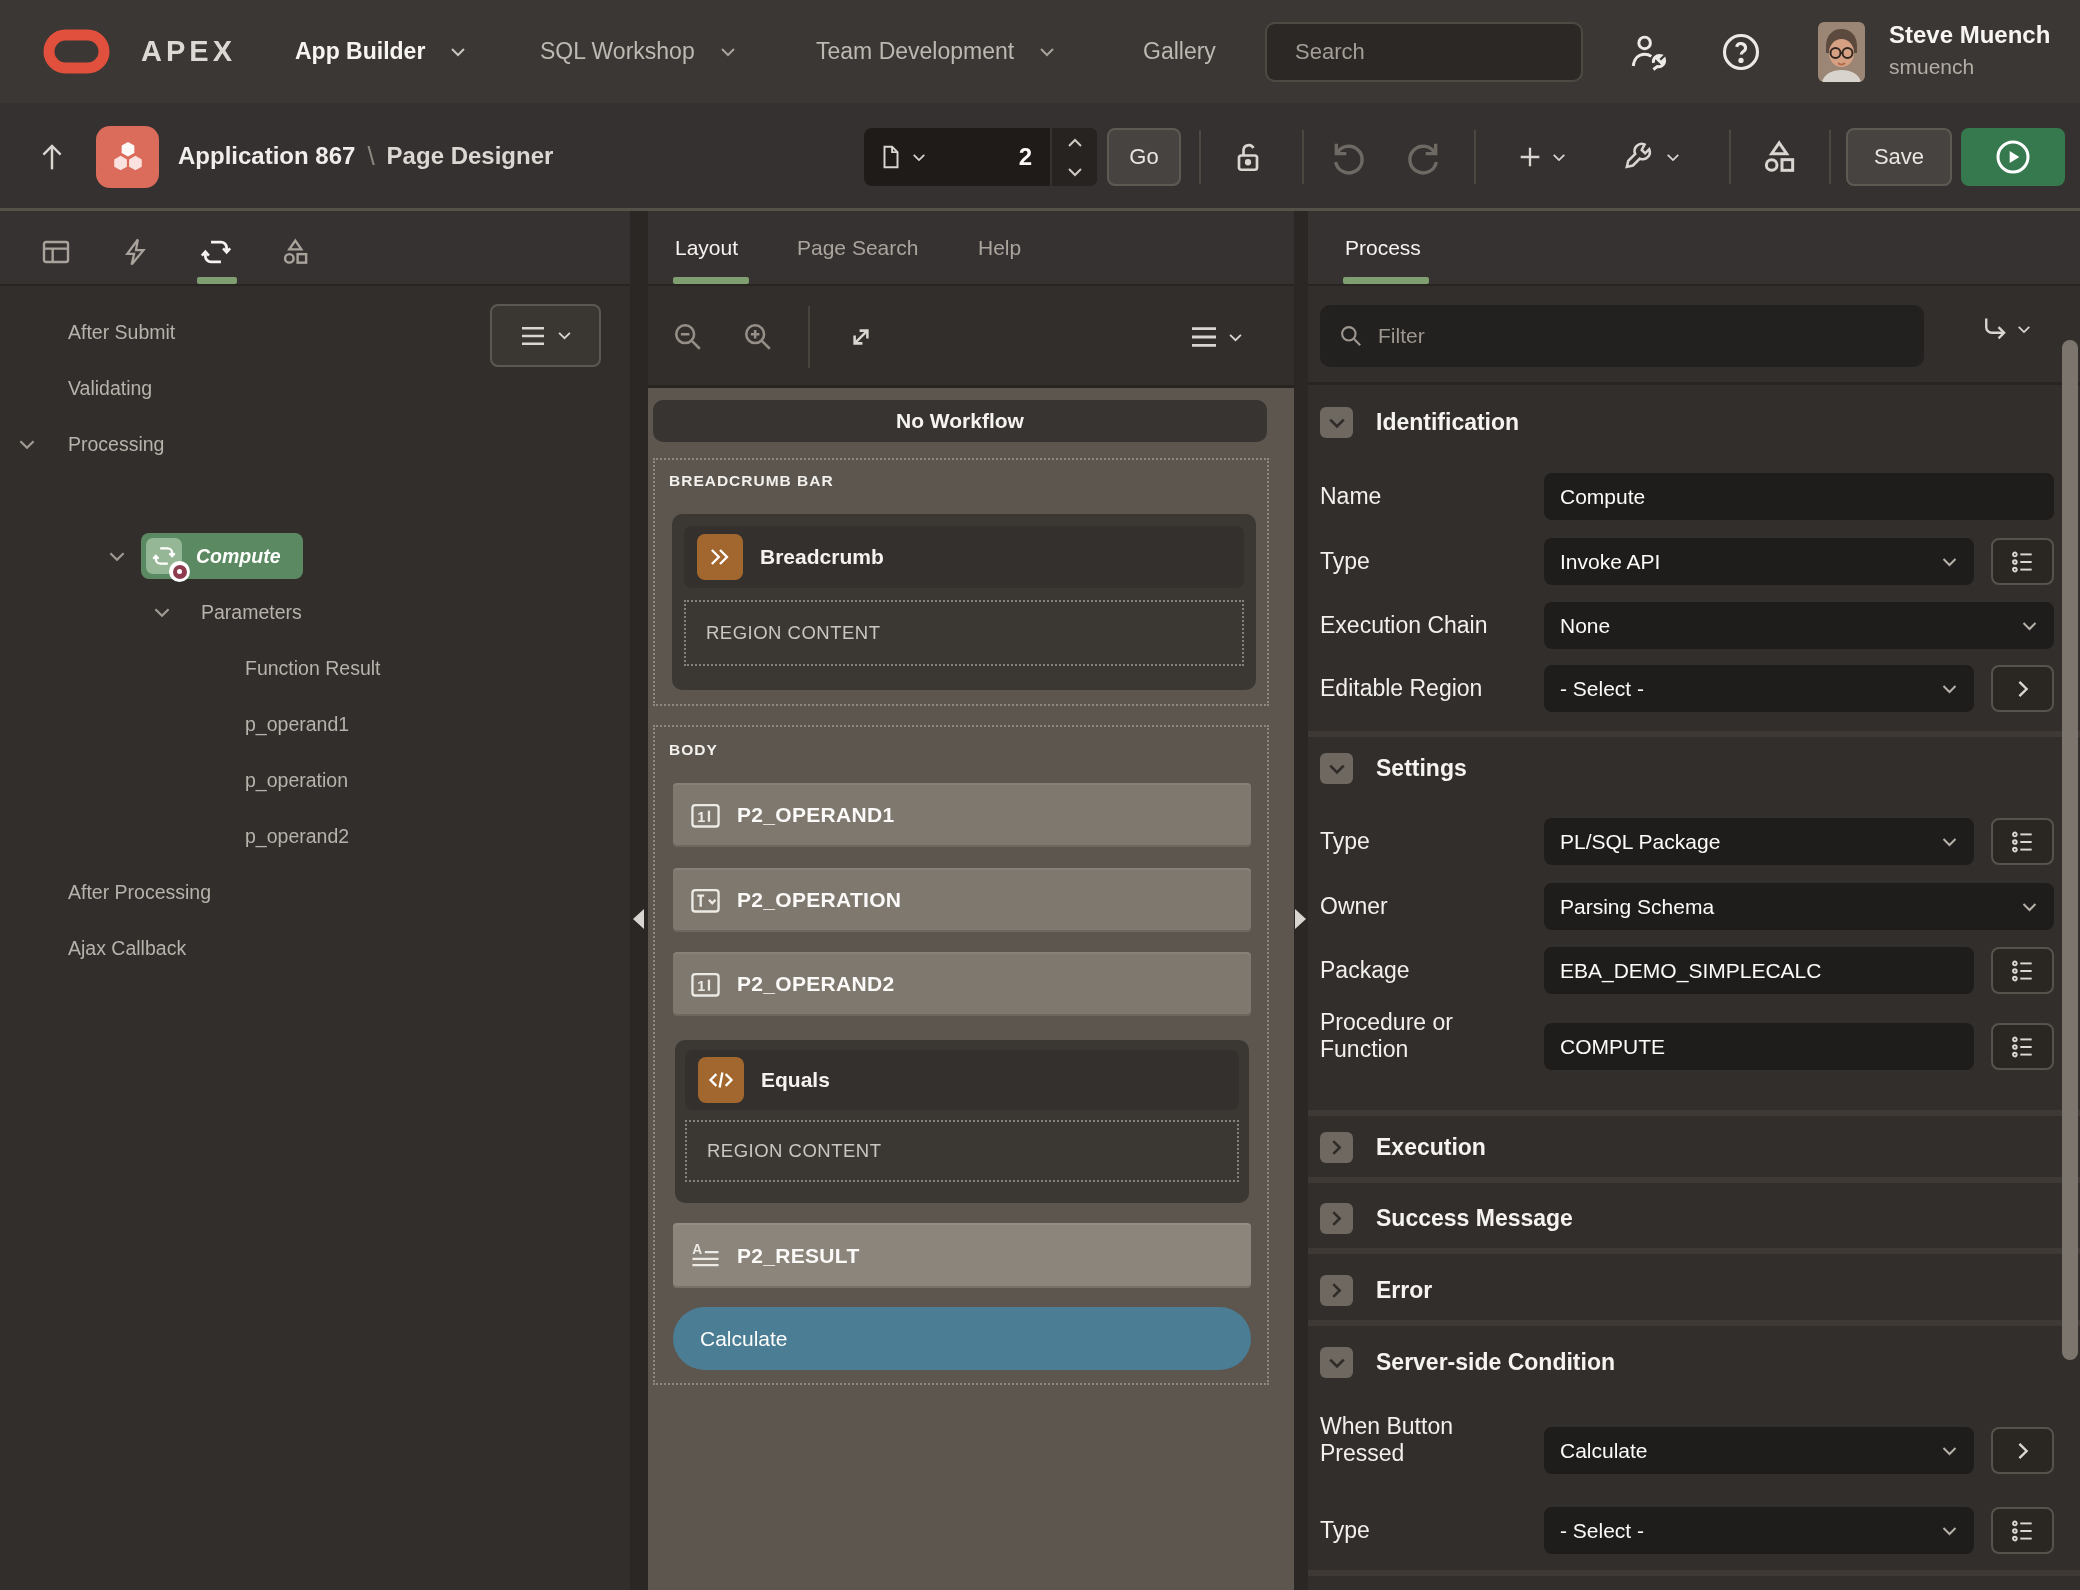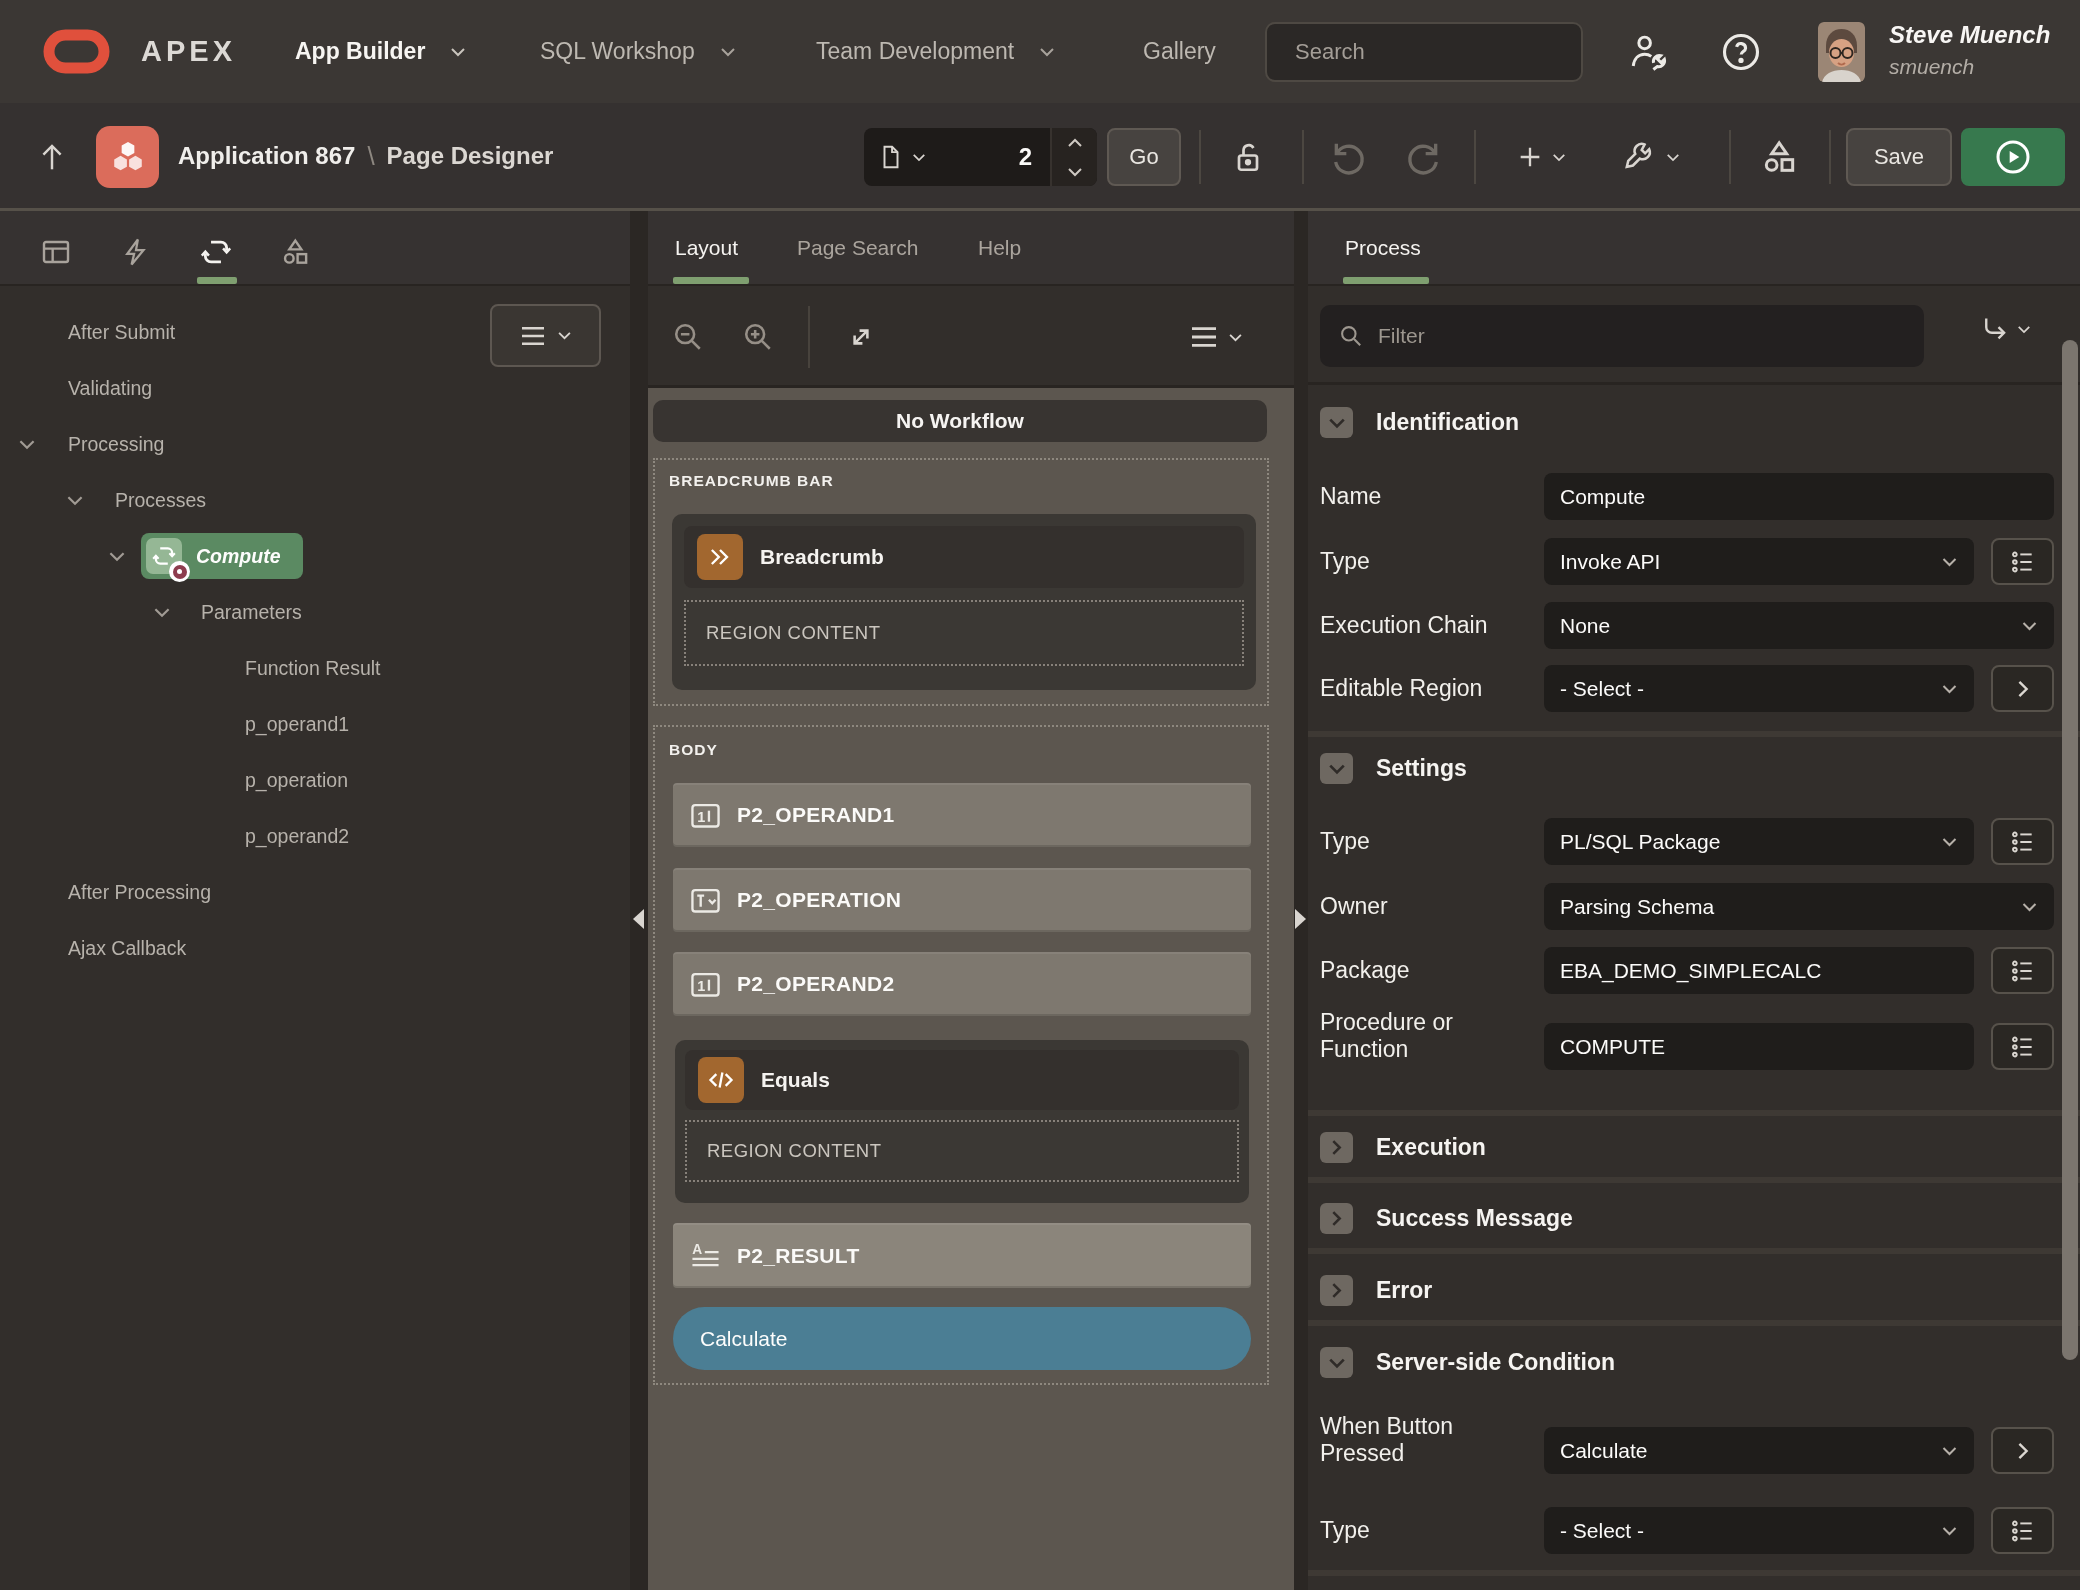--- a/index.html
+++ b/index.html
@@ -12,21 +12,21 @@
 
   
   #h1 { position:absolute; left:0; top:0; width:2080px; height:103px; background:#3b3734; }
   .navitem { position:absolute; top:0; height:103px; display:flex; align-items:center; gap:25px; color:#bdb8b1; font-size:23px; cursor:default; }
   .navitem.bold { color:#f7f5f2; font-weight:bold; }
   #brand { position:absolute; left:141px; top:0; height:103px; display:flex; align-items:center; color:#dcd9d5; font-size:29px; font-weight:bold; letter-spacing:4px; }
   .searchwrap { position:absolute; left:1265px; top:22px; width:318px; height:60px; background:#2b2826; border:2px solid #4e4943; border-radius:10px; display:flex; align-items:center; gap:12px; padding:0 16px; color:#aba59e; }
   .searchwrap input { flex:1; background:transparent; border:none; color:#d8d4cf; font-size:22px; }
   .searchwrap input::placeholder { color:#a49e97; }
   .hicon { position:absolute; top:29px; width:46px; height:46px; display:flex; align-items:center; justify-content:center; color:#eceae6; }
-  #userblock { position:absolute; left:1889px; top:18px;font-style:italic; }
+  #userblock { position:absolute; left:1889px; top:18px; }
   #userblock .uname { color:#f8f6f4; font-size:24px; font-weight:bold; line-height:34px; }
   #userblock .ulogin { color:#b3ada6; font-size:21px; line-height:30px; }
 
   
   #h2 { position:absolute; left:0; top:103px; width:2080px; height:106px; background:#353130; }
   #h2line { position:absolute; left:0; top:208px; width:2080px; height:3px; background:#565149; }
   #appicon { position:absolute; left:96px; top:23px; width:63px; height:62px; border-radius:14px; background:#db6c5b; display:flex; align-items:center; justify-content:center; color:#fff; }
   #ptitle { position:absolute; left:178px; top:0; height:106px; display:flex; align-items:center; gap:12px; font-size:24px; }
   #ptitle .t1 { color:#f0eeeb; font-weight:600; }
   #ptitle .sep { color:#8d8780; font-size:26px; }
@@ -344,26 +344,20 @@
         <span style="padding-left:68px;">After Submit</span>
       </div>
     <div class="trow" style="top:72px;">
         <span style="padding-left:68px;">Validating</span>
       </div>
     <div class="trow" style="top:128px;">
       <svg class="tchev" style="left:18px;" width="18" height="11" viewBox="0 0 16 10" fill="none" stroke="currentColor" stroke-width="2">
           <path d="M2 2l6 6 6-6"></path>
         </svg>
       <span style="padding-left:68px;">Processing</span>
-    </div>
-    <div class="trow" style="top:184px;">
-      <svg class="tchev" style="left:66px;" width="18" height="11" viewBox="0 0 16 10" fill="none" stroke="currentColor" stroke-width="2">
-          <path d="M2 2l6 6 6-6"></path>
-        </svg>
-      <span style="padding-left:115px;">Processes</span>
     </div>
     <div class="trow" style="top:240px;">
       <svg class="tchev" style="left:108px;" width="18" height="11" viewBox="0 0 16 10" fill="none" stroke="currentColor" stroke-width="2">
           <path d="M2 2l6 6 6-6"></path>
         </svg>
       <div id="computepill">
         <span class="cicon">
           <svg width="26" height="26" viewBox="0 0 24 24" fill="none" stroke="currentColor" stroke-width="2.1">
               <path d="M8.5 5h7A4 4 0 0 1 19.5 9v2"></path>
               <path d="M17 9.5l2.5 2.7L22 9.5" stroke-width="1.9"></path>

